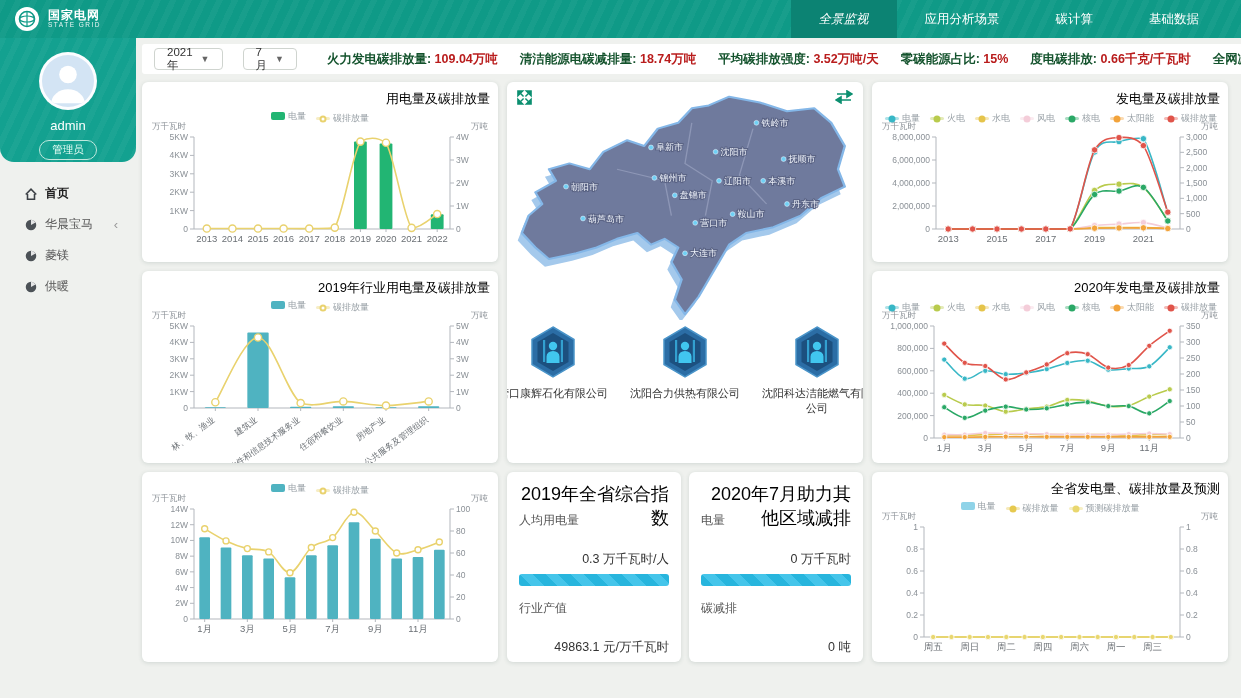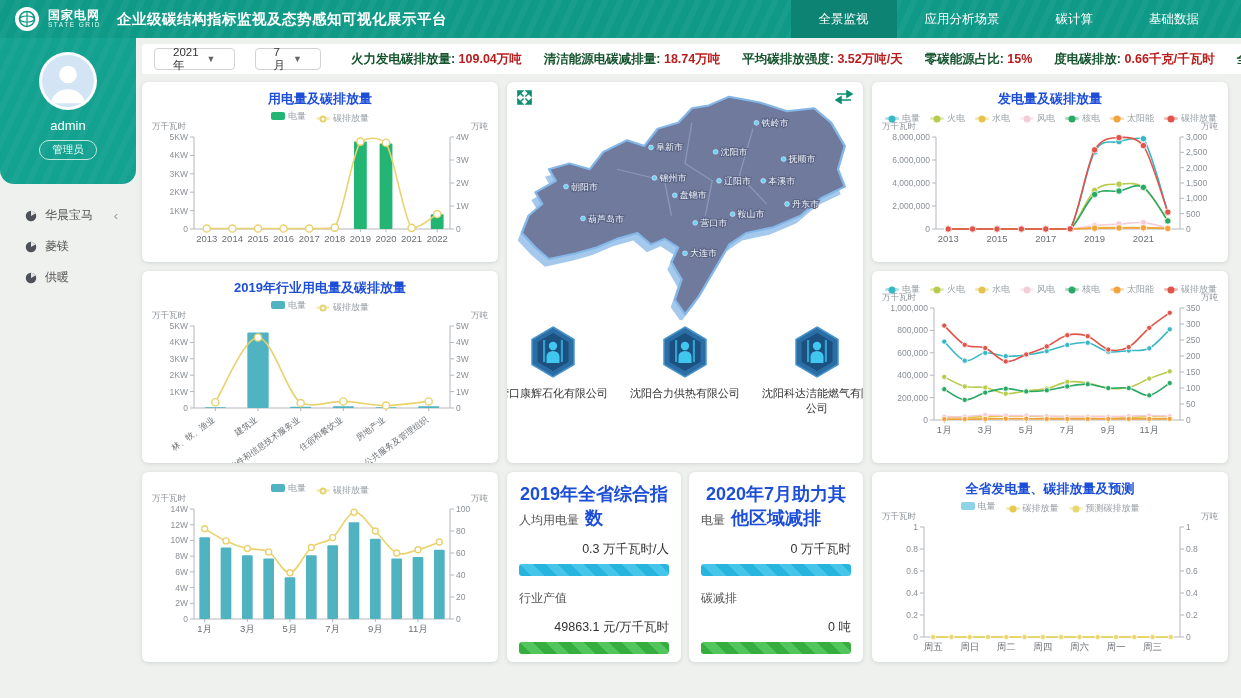--- a/index.html
+++ b/index.html
@@ -9,50 +9,50 @@
   
   .topbar { height:38px; background:#0f9a87; display:flex; align-items:center; padding:0 14px; color:#fff;
             background-image:repeating-linear-gradient(115deg, rgba(255,255,255,.04) 0 6px, rgba(255,255,255,0) 6px 14px); }
   .brand { display:flex; align-items:center; gap:8px; }
   .brand-txt { line-height:1.05; }
   .brand-name { font-size:12px; font-weight:bold; letter-spacing:1px; }
   .brand-sub { font-size:6.5px; letter-spacing:1.5px; opacity:.9; }
   .app-title { font-size:14.5px; font-weight:600; margin-left:16px; letter-spacing:.5px; }
   .topnav { margin-left:auto; display:flex; height:38px; }
   .navitem { padding:0 28px; font-size:12.5px; display:flex; align-items:center; cursor:pointer; }
-  .navitem.active { background:#0c8373; }
+  .navitem.active { background:#0c8373;font-style:italic; }
 
   .layout { display:flex; height:660px; }
 
   
   .sidebar { width:136px; flex:0 0 136px; }
-  .profile { background:#13a190; border-radius:0 0 14px 14px; text-align:center; padding:14px 0 24px; 
+  .profile { background:#13a190; border-radius:0 0 14px 14px; text-align:center; padding:14px 0 2px; 
              background-image:repeating-linear-gradient(115deg, rgba(255,255,255,.04) 0 6px, rgba(255,255,255,0) 6px 14px);}
   .avatar { width:58px; height:58px; border-radius:50%; background:#d3e4f4; border:3px solid rgba(255,255,255,.92); margin:0 auto; overflow:hidden; }
   .uname { color:#fff; font-size:13px; margin-top:8px; }
   .badge { display:inline-block; margin-top:7px; font-size:10.5px; color:#eafff7; border:1px solid #bfe8dd; border-radius:10px; padding:2px 12px; }
   .menu { list-style:none; padding:16px 0 0 0; }
   .mitem { display:flex; align-items:center; gap:7px; padding:7px 8px 7px 24px; font-size:12px; color:#555; cursor:pointer; }
   .mitem.active .mlabel { color:#222; font-weight:bold; }
   .mitem .chev { margin-left:auto; margin-right:10px; color:#999; font-size:13px; }
 
   
   .main { flex:1; padding:6px 8px 0 6px; }
   .stats-row { background:#fff; border-radius:3px; display:flex; align-items:center; gap:20px; padding:5px 12px; height:30px; }
-  .select { background:#fff; border:1px solid #cfd4cf; border-radius:4px; height:22px; padding:0 18px; display:flex; align-items:center; gap:8px;
+  .select { background:#fff; border:1px solid #cfd4cf; border-radius:4px; height:22px; padding:0 12px; display:flex; align-items:center; gap:8px;
             font-size:11.5px; color:#333; cursor:pointer; }
   .select .caret { color:#666; font-size:9px; }
   .stats { display:flex; gap:22px; margin-left:10px; }
   .stat { font-size:12.5px; white-space:nowrap; }
   .slabel { color:#14532d; font-weight:600; }
   .svalue { color:#b91c1c; font-weight:bold; }
 
   .grid { display:grid; grid-template-columns:356px 356px 356px; grid-template-rows:180px 192px 190px; gap:9px; margin-top:8px; }
   .card { background:#fff; border-radius:6px; box-shadow:0 1px 4px rgba(50,80,75,.16); padding:6px 8px; position:relative; overflow:hidden; }
-  .ctitle { text-align:center; font-size:13px; font-weight:bold; color:#1d4ed8; padding-top:2px; height:18px; }
+  .ctitle { text-align:right; font-size:13px; font-weight:normal; color:#000000; padding-top:2px; height:18px; }
   .legend { text-align:center; height:13px; white-space:nowrap; }
   .litem { display:inline-flex; align-items:center; gap:3px; font-size:9px; color:#98a0a6; margin:0 5px; }
   .lsw { width:14px; height:8px; border-radius:2px; display:inline-block; }
   .lln { width:14px; height:3px; border-radius:2px; position:relative; display:inline-block; }
   .ldot { position:absolute; left:50%; top:50%; transform:translate(-50%,-50%); width:7px; height:7px; border-radius:50%; display:block; }
   svg.chart { display:block; margin:0 auto; overflow:visible; }
 
   
   .map-card { grid-column:2; grid-row:1/3; }
   .tool { position:absolute; top:8px; cursor:pointer; z-index:2; }
@@ -61,42 +61,41 @@
   .comps { display:flex; gap:22px; }
   .comp { width:110px; text-align:center; cursor:pointer; }
   .cname { font-size:11px; color:#333; line-height:1.35; margin-top:4px; }
 
   
   .dualcell { grid-column:2; grid-row:3; display:flex; gap:8px; }
   .panel { flex:1; padding:8px 12px; }
   .panel .ctitle { font-size:18px; }
   .metric { margin-top:14px; }
   .mlab { font-size:12px; color:#555; }
-  .mval { font-size:12.5px; color:#333; text-align:right; margin:12px 0 6px; }
+  .mval { font-size:12.5px; color:#333; text-align:right; margin:22px 0 6px; }
   .pbar { height:12px; border-radius:3px; }
   .pbar.blue  { background:repeating-linear-gradient(45deg,#27b5dd 0 9px,#45c5ea 9px 18px); }
   .pbar.green { background:repeating-linear-gradient(45deg,#35ad3f 0 9px,#52c55c 9px 18px); }
 </style>
 </head>
 <body>
 
 <header class="topbar">
   <div class="brand">
     <svg width="26" height="26" viewBox="0 0 26 26">
       <circle cx="13" cy="13" r="12" fill="#fff"></circle>
       <circle cx="13" cy="13" r="7.5" fill="none" stroke="#0f9a87" stroke-width="1.6"></circle>
       <ellipse cx="13" cy="13" rx="7.5" ry="3" fill="none" stroke="#0f9a87" stroke-width="1.2"></ellipse>
       <path d="M13 5.5 v15" stroke="#0f9a87" stroke-width="1.2"></path>
     </svg>
     <div class="brand-txt">
       <div class="brand-name">国家电网</div>
       <div class="brand-sub">STATE GRID</div>
     </div>
   </div>
-  <div class="app-title">企业级碳结构指标监视及态势感知可视化展示平台</div>
   <nav class="topnav" id="topnav">
       <div class="navitem active">全景监视</div>
       <div class="navitem">应用分析场景</div>
       <div class="navitem">碳计算</div>
       <div class="navitem">基础数据</div>
     </nav>
 </header>
 
 <div class="layout">
   <aside class="sidebar">
@@ -104,20 +103,27 @@
       <div class="avatar">
         <svg width="52" height="52" viewBox="0 0 56 56">
           <circle cx="28" cy="21" r="9.5" fill="#fff"></circle>
           <path d="M10 52 a18 15 0 0 1 36 0 z" fill="#fff"></path>
         </svg>
       </div>
       <div class="uname">admin</div>
       <span class="badge">管理员</span>
     </div>
     <ul class="menu" id="menu">
+        <li class="mitem active">
+          <svg width="14" height="14" viewBox="0 0 16 16">
+            <path d="M2 8.5 8 2.5 14 8.5" fill="none" stroke="#3c4146" stroke-width="1.8"></path>
+            <path d="M4 8 v6 h8 v-6" fill="none" stroke="#3c4146" stroke-width="1.8"></path>
+          </svg>
+          <span class="mlabel">首页</span>
+        </li>
         <li class="mitem">
           <svg width="14" height="14" viewBox="0 0 16 16">
             <circle cx="8" cy="8" r="6" fill="#4c5257"></circle>
             <path d="M8 8 L8 2 A6 6 0 0 1 13.2 5.2 Z" fill="#fff" opacity="0.85"></path>
           </svg>
           <span class="mlabel">华晨宝马</span>
           <span class="chev">‹</span>
         </li>
         <li class="mitem">
           <svg width="14" height="14" viewBox="0 0 16 16">
@@ -568,20 +574,21 @@
             <circle cx="65.33333333333333" cy="94.26" r="3.6" fill="#fff" stroke="#e9d26e" stroke-width="1.4"></circle>
             <circle cx="108" cy="29.48" r="3.6" fill="#fff" stroke="#e9d26e" stroke-width="1.4"></circle>
             <circle cx="150.66666666666666" cy="95.08" r="3.6" fill="#fff" stroke="#e9d26e" stroke-width="1.4"></circle>
             <circle cx="193.33333333333331" cy="93.44" r="3.6" fill="#fff" stroke="#e9d26e" stroke-width="1.4"></circle>
             <circle cx="236" cy="97.53999999999999" r="3.6" fill="#fff" stroke="#e9d26e" stroke-width="1.4"></circle>
             <circle cx="278.66666666666663" cy="93.44" r="3.6" fill="#fff" stroke="#e9d26e" stroke-width="1.4"></circle>
           </svg>
       </section>
 
       <section class="card" style="grid-column:3;grid-row:2">
+        <h3 class="ctitle">2020年发电量及碳排放量</h3>
         <div class="legend"><span class="litem">
               <span class="lln" style="background:#38b7c666">
                 <span class="ldot" style="background:#38b7c6"></span>
               </span>
               <span class="llabel">电量</span>
             </span><span class="litem">
               <span class="lln" style="background:#b9cb4d66">
                 <span class="ldot" style="background:#b9cb4d"></span>
               </span>
               <span class="llabel">火电</span>

